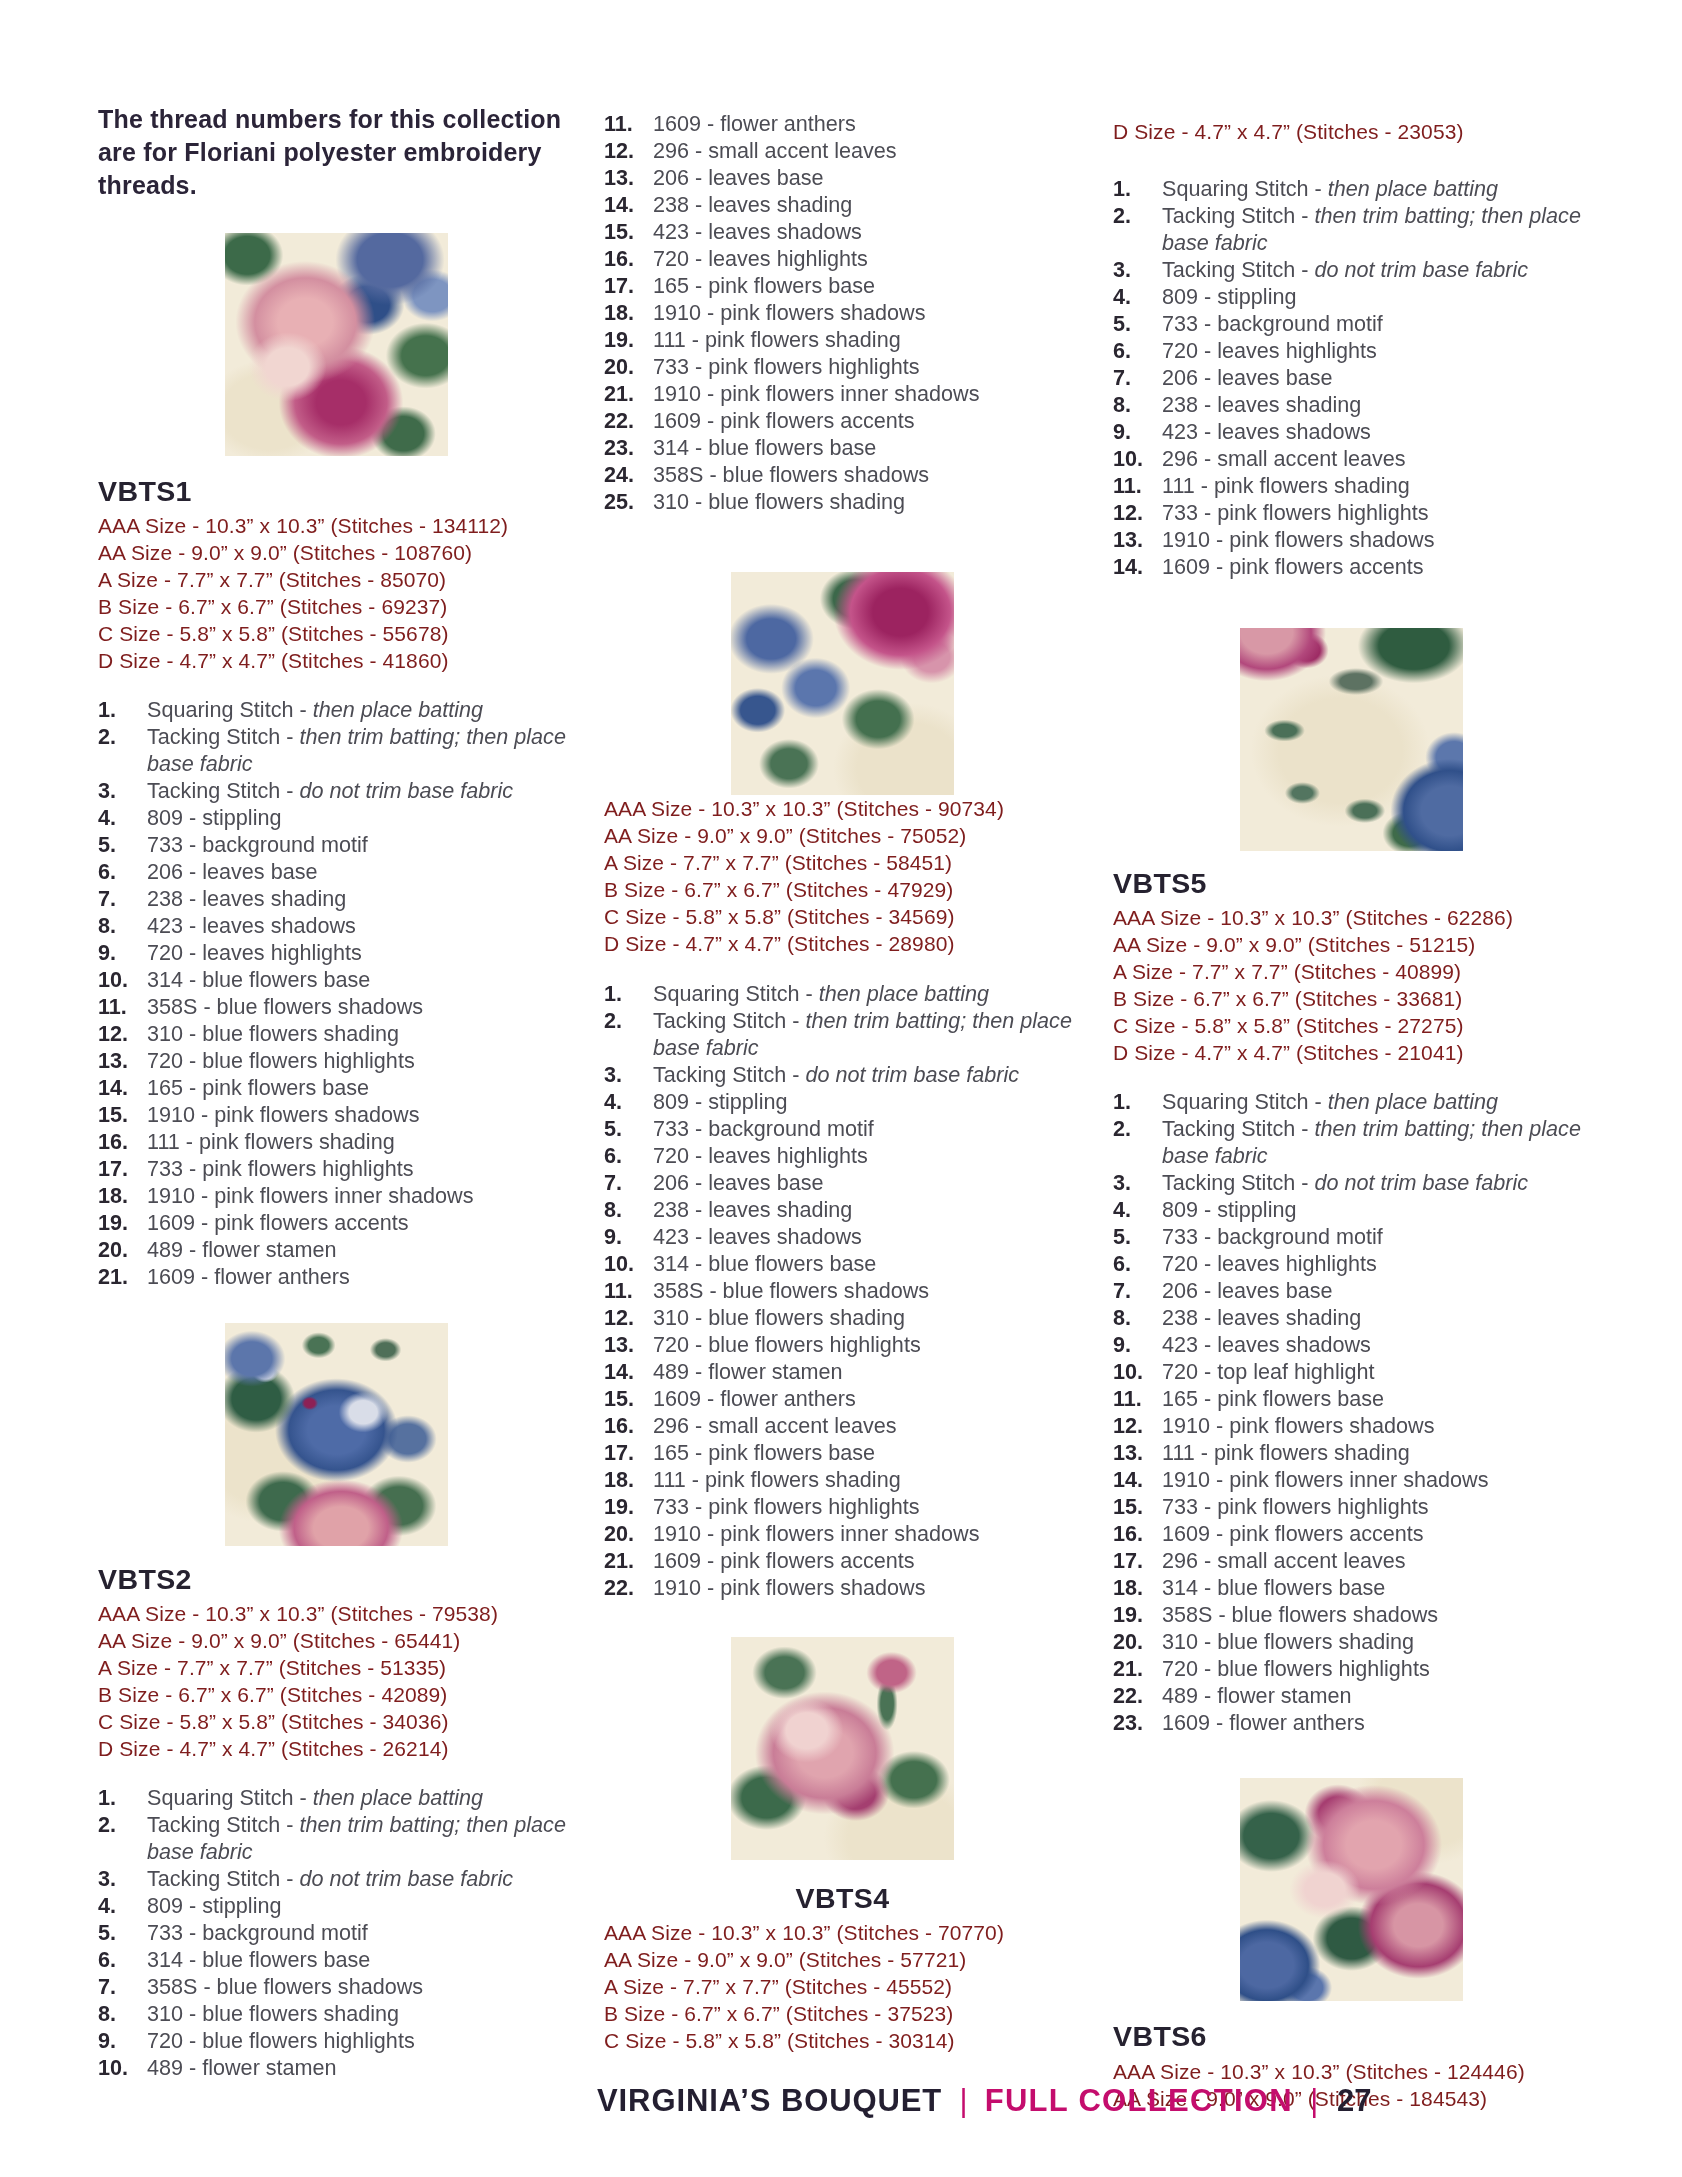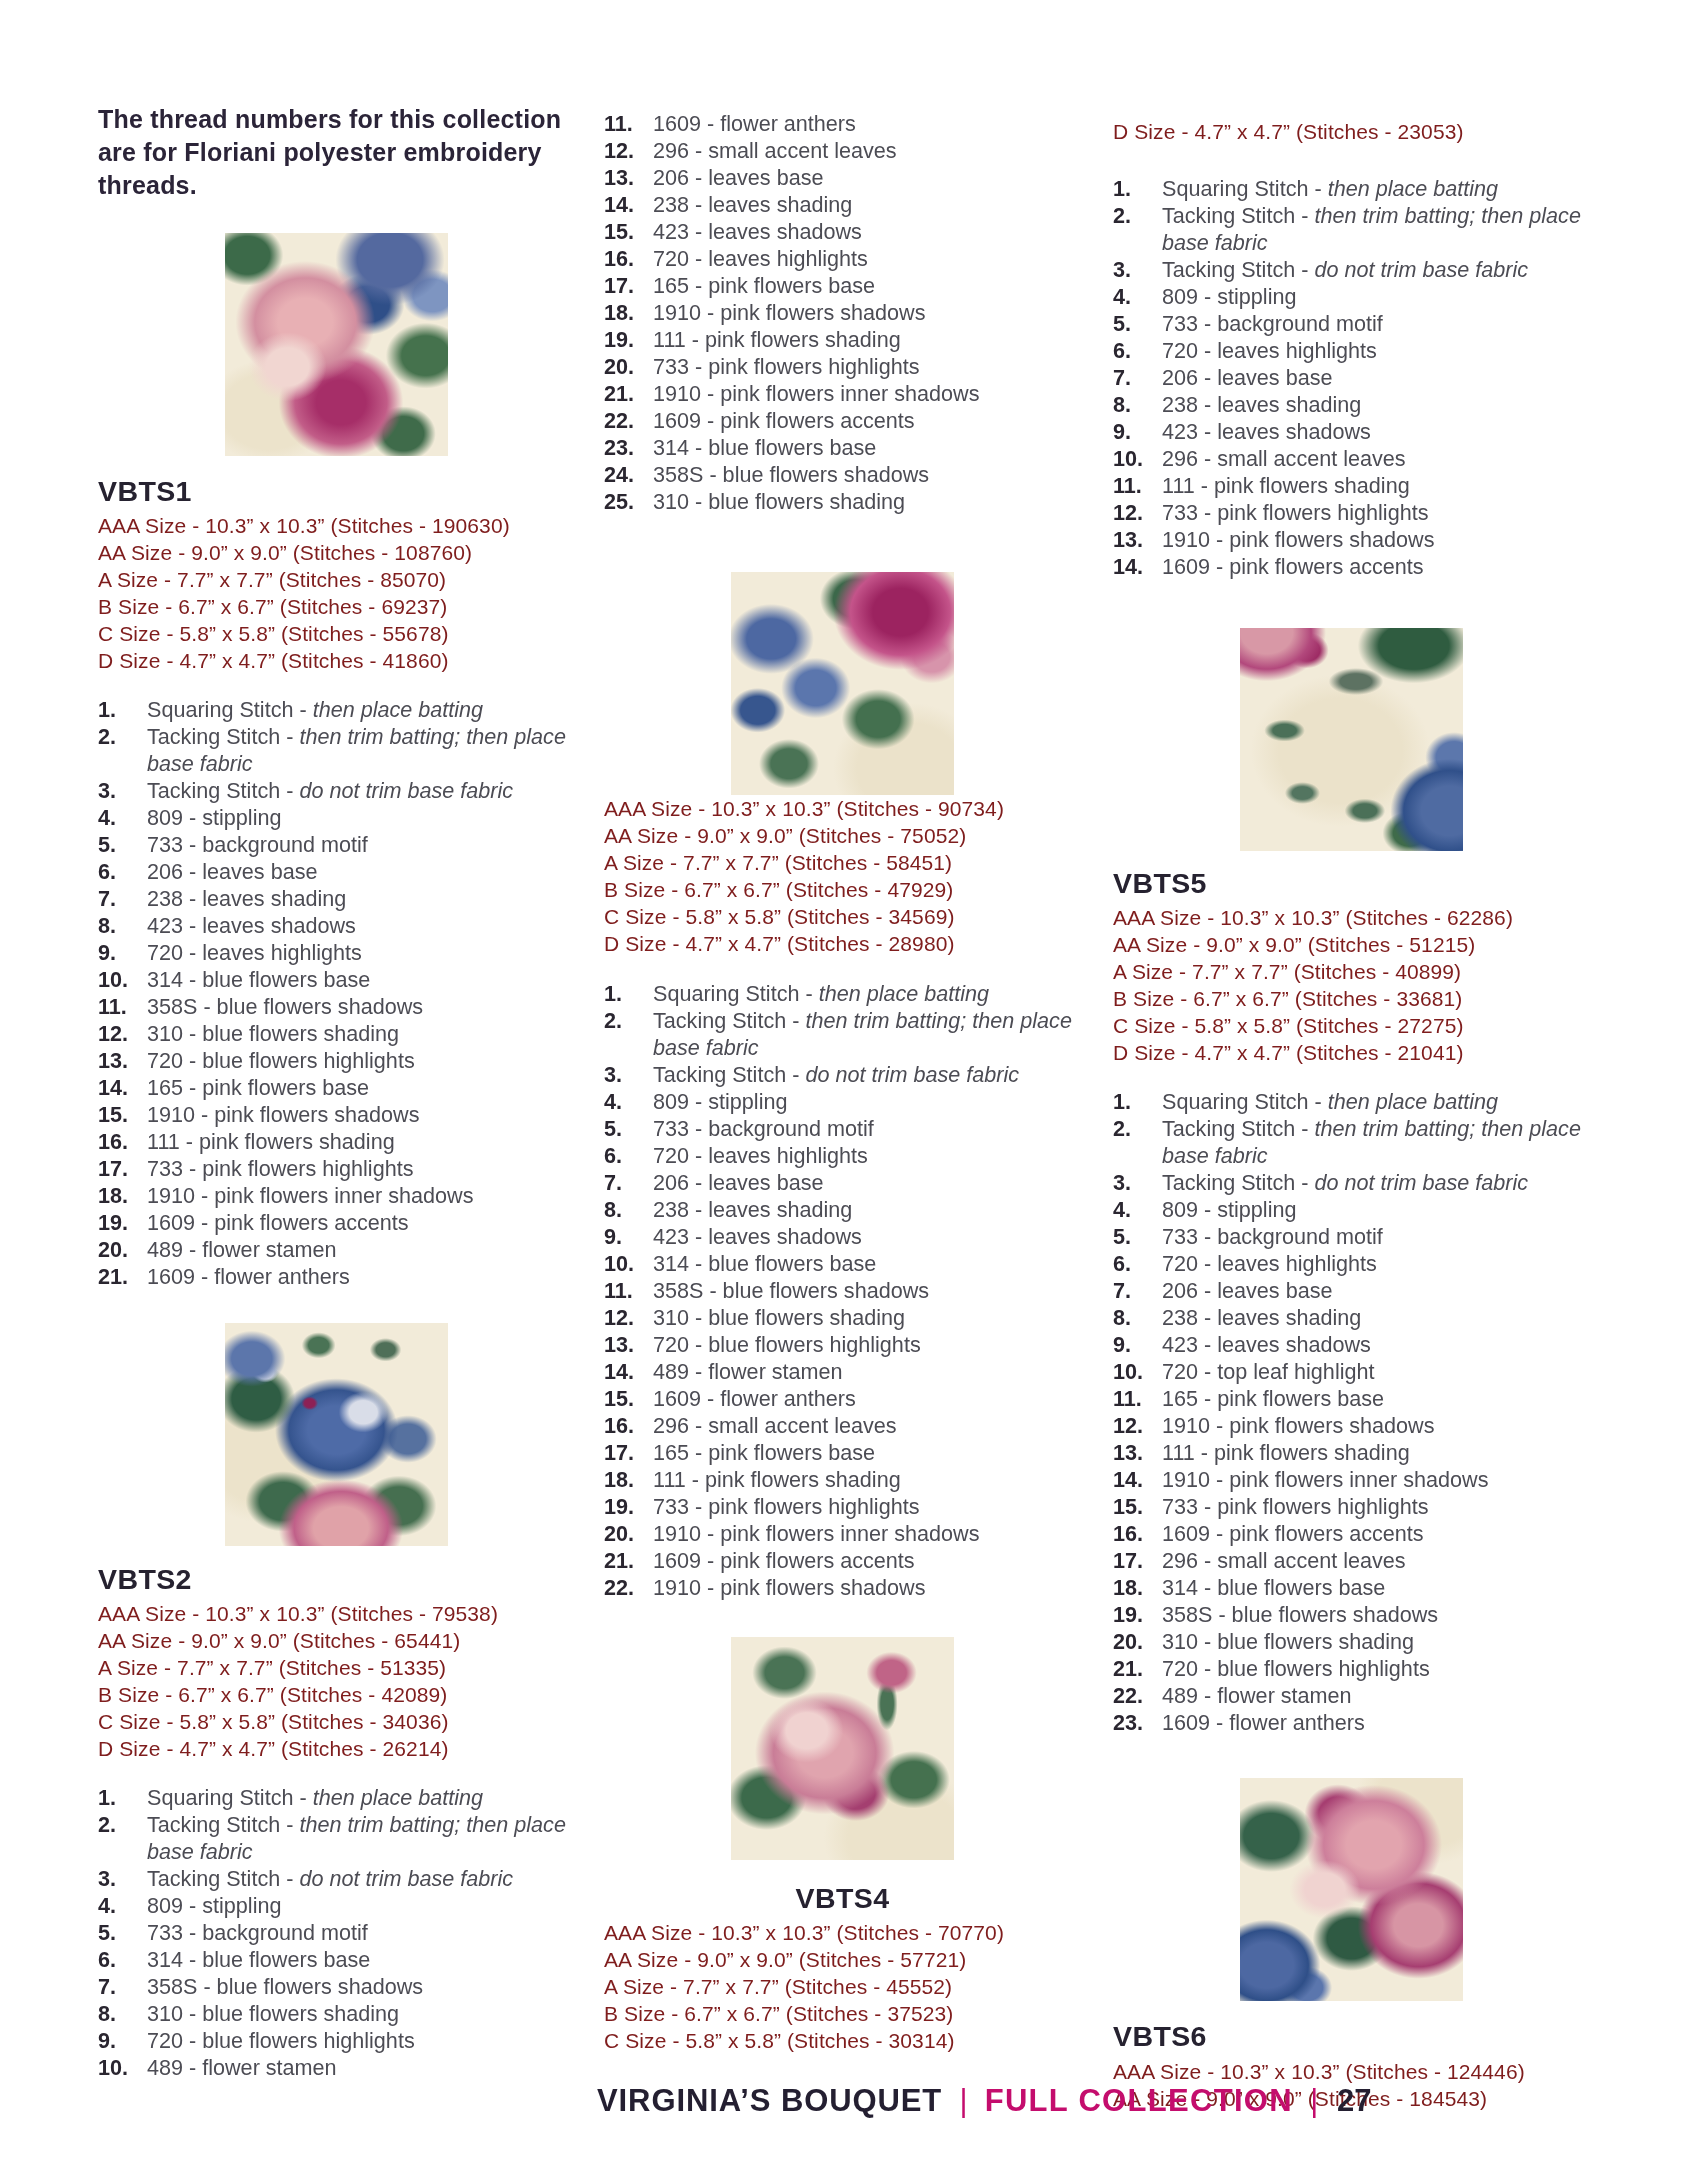--- a/index.html
+++ b/index.html
@@ -112,21 +112,21 @@
 
   <div class="col col1">
     <div class="intro" style="margin-top:90px;">The thread numbers for this collection are for Floriani polyester embroidery threads.</div>
 
     <div class="emb emb-1" style="margin-top:31px;"></div>
 
     <section>
       <h2 class="title" style="margin-top:19px;">VBTS1</h2>
       <div class="sizes">
 
-      <div class="size-line">AAA Size - 10.3” x 10.3” (Stitches - 190630)</div>
+      <div class="size-line">AAA Size - 10.3” x 10.3” (Stitches - 134112)</div>
           <div class="size-line">AA Size - 9.0” x 9.0” (Stitches - 108760)</div>
           <div class="size-line">A Size - 7.7” x 7.7” (Stitches - 85070)</div>
           <div class="size-line">B Size - 6.7” x 6.7” (Stitches - 69237)</div>
           <div class="size-line">C Size - 5.8” x 5.8” (Stitches - 55678)</div>
           <div class="size-line">D Size - 4.7” x 4.7” (Stitches - 41860)</div>
         </div>
       <ol class="steps" style="margin-top:21.6px;">
 
       <li class="step">
           <span class="num">1.</span>

